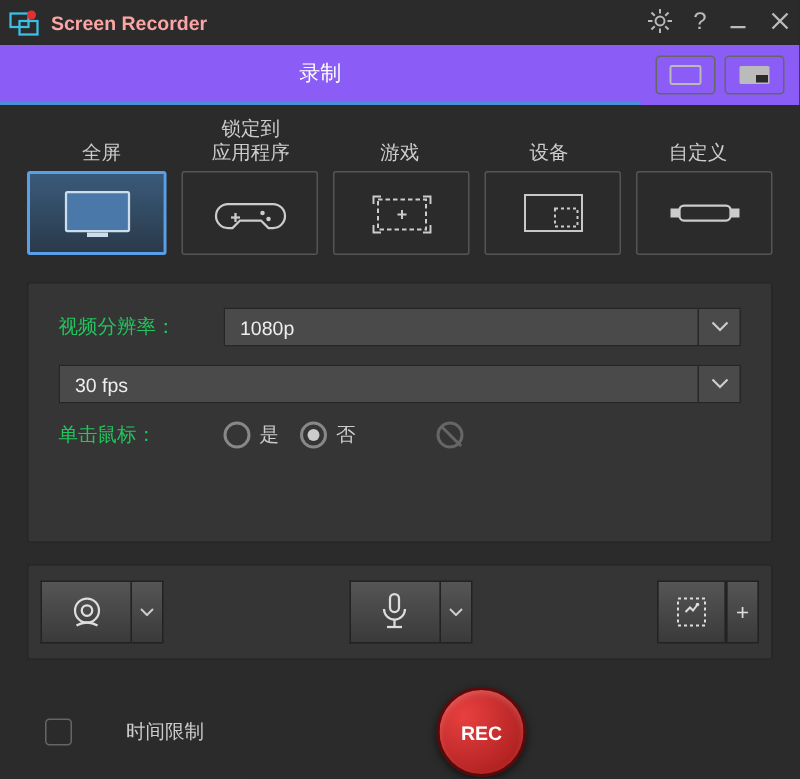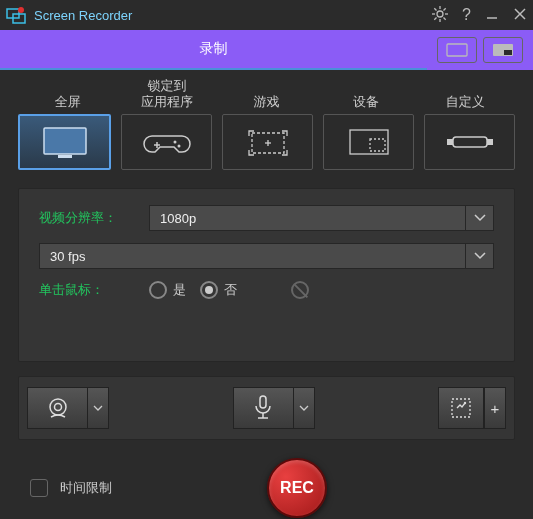--- a/index.html
+++ b/index.html
@@ -1,21 +1,21 @@
 <!DOCTYPE html>
 <html><head>
 <meta charset="utf-8">
 <style>
   * { box-sizing: border-box; margin: 0; padding: 0; }
   body { width: 533px; height: 519px; background: #2b2b2b; font-family: "Microsoft YaHei", Arial, sans-serif; color: #ccc; font-size: 13px; overflow: hidden; }
   
   
   .titlebar { height: 30px; display: flex; align-items: center; padding: 0 6px; background: #2b2b2b; }
   .app-icon { width: 20px; height: 20px; margin-right: 8px; position: relative; }
-  .app-title { flex: 1; color: #7dd3fc; font-size: 13px; }
+  .app-title { flex: 1; color: #fca5a5; font-size: 13px; font-weight: bold; }
   .titlebar-btns { display: flex; gap: 14px; align-items: center; }
   .tb-btn { color: #bbb; cursor: pointer; }
   
   
   .tabbar { height: 40px; display: flex; align-items: stretch; background: #8b5cf6; position: relative; }
   .main-tab { flex: 1; display: flex; align-items: center; justify-content: center; color: #ddd; font-size: 14px; cursor: pointer; position: relative; }
   .main-tab.active { border-bottom: 2px solid #4a90d9; color: #fff; }
   .tabbar-right { display: flex; align-items: center; gap: 6px; padding: 0 10px; }
   .mode-btn { width: 40px; height: 26px; border: 1px solid #666; border-radius: 3px; display: flex; align-items: center; justify-content: center; cursor: pointer; }
   .mode-btn svg { width: 22px; height: 14px; }
@@ -47,25 +47,25 @@
   .ib-group { display: flex; align-items: stretch; height: 42px; }
   .ib-btn { background: linear-gradient(#555, #3a3a3a); border: 1px solid #222; display: flex; align-items: center; justify-content: center; cursor: pointer; }
   .ib-main { width: 60px; border-right: none; }
   .ib-dd { width: 22px; border-left: 1px solid #222; }
   .ib-canvas { flex: 1; }
   .ib-center { flex: 1; display: flex; justify-content: center; }
   .ib-overlay { width: 46px; }
   .ib-plus { width: 22px; }
   
   
-  .bottom-bar { display: flex; align-items: center; padding: 18px 26px 0 30px; gap: 12px; }
+  .bottom-bar { display: flex; align-items: center; padding: 18px 2px 0 30px; gap: 36px; }
   .checkbox { width: 18px; height: 18px; border: 1px solid #666; border-radius: 3px; cursor: pointer; }
   .time-label { color: #ccc; flex: 0 0 auto; }
   .spacer { flex: 1; }
-  .rec-btn { width: 60px; height: 60px; border-radius: 50%; background: radial-gradient(circle at 30% 30%, #e84040, #a01818); border: 2px solid #5a0a0a; display: flex; align-items: center; justify-content: center; color: #fff; font-weight: bold; font-size: 16px; cursor: pointer; margin-right: 180px; box-shadow: 0 2px 6px rgba(0,0,0,.6), inset 0 2px 4px rgba(255,255,255,.2); }
+  .rec-btn { width: 60px; height: 60px; border-radius: 50%; background: radial-gradient(circle at 30% 30%, #e84040, #a01818); border: 2px solid #5a0a0a; display: flex; align-items: center; justify-content: center; color: #fff; font-weight: bold; font-size: 13px; cursor: pointer; margin-right: 180px; box-shadow: 0 2px 6px rgba(0,0,0,.6), inset 0 2px 4px rgba(255,255,255,.2); }
 </style>
 </head>
 <body>
 
 <div class="titlebar">
   <div class="app-icon">
     <svg viewBox="0 0 20 20">
         <rect x="1" y="4" width="12" height="9" fill="none" stroke="#3cc0e8" stroke-width="1.5"></rect>
         <rect x="7" y="9" width="12" height="9" fill="none" stroke="#3cc0e8" stroke-width="1.5"></rect>
         <circle cx="15" cy="5" r="3" fill="#e03030"></circle>

